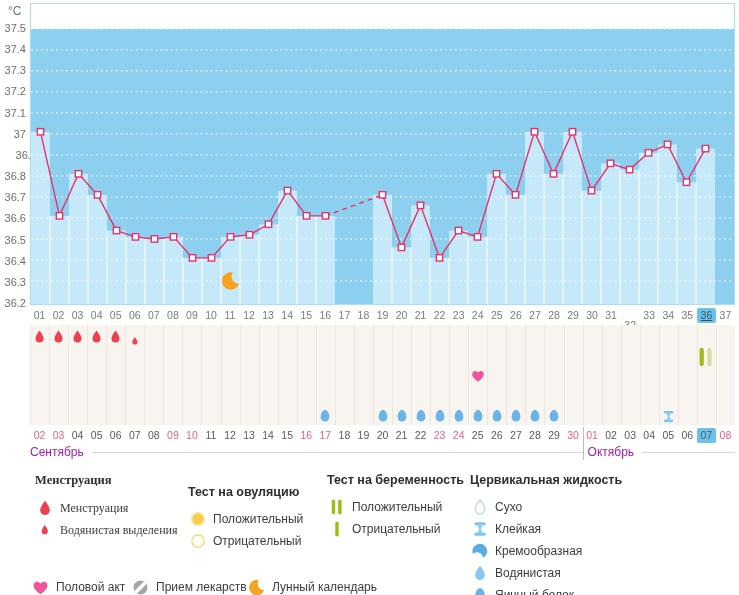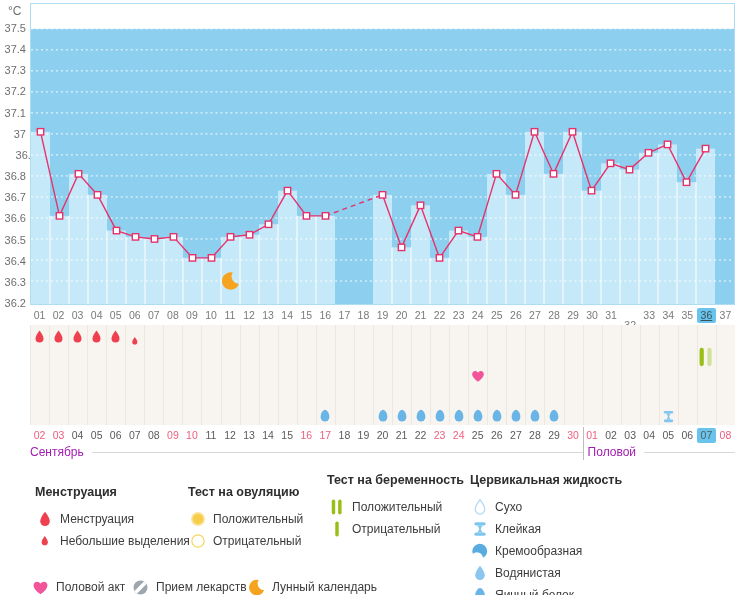--- a/index.html
+++ b/index.html
@@ -322,43 +322,43 @@
       <div class="dcell" style="left: 677.8px; top: 428px;">06</div>
       <div class="dcell cur" style="left: 696.9px; top: 428px;">07</div>
       <div class="dcell wk" style="left: 715.9px; top: 428px;">08</div>
     </div>
   <div class="monthrow" id="months">
       <div class="msec" style="left: 0px; width: 552.6px;">
         <span>Сентябрь</span>
         <span class="mline"></span>
       </div>
       <div class="msec" style="left: 557.6px; width: 147.4px;">
-        <span>Половой</span>
+        <span>Октябрь</span>
         <span class="mline"></span>
       </div>
     </div>
   <div class="msep" id="msep" style="left: 582.6px; top: 427px; height: 33px;"></div>
   <div id="legend">
-      <div class="legend-col" style="left: 35px; top: 485px;">
+      <div class="legend-col" style="left: 35px; top: 473px; font-family: Liberation Serif, serif;">
         <div class="lhead">Менструация</div>
         <div class="litem">
           <span class="licon">
             <svg width="18" height="18" viewBox="0 0 24 24">
               <path d="M12 2.2C8.4 7 5.6 11.2 5.6 15a6.4 6.4 0 0 0 12.8 0C18.4 11.2 15.6 7 12 2.2z" fill="#ef4050"></path>
             </svg>
           </span>
           <span>Менструация</span>
         </div>
         <div class="litem">
           <span class="licon">
             <svg width="11.52" height="11.52" viewBox="0 0 24 24">
               <path d="M12 2.2C8.4 7 5.6 11.2 5.6 15a6.4 6.4 0 0 0 12.8 0C18.4 11.2 15.6 7 12 2.2z" fill="#ef4050"></path>
             </svg>
           </span>
-          <span>Небольшие выделения</span>
+          <span>Водянистая выделения</span>
         </div>
       </div>
       <div class="legend-col" style="left: 188px; top: 473px; margin-top: 12px;">
         <div class="lhead">Тест на овуляцию</div>
         <div class="litem">
           <span class="licon">
             <svg width="18" height="18" viewBox="0 0 24 24">
               <circle cx="12" cy="12" r="8.2" fill="#f7ce4b" stroke="#fae39b" stroke-width="2.2"></circle>
             </svg>
           </span>

